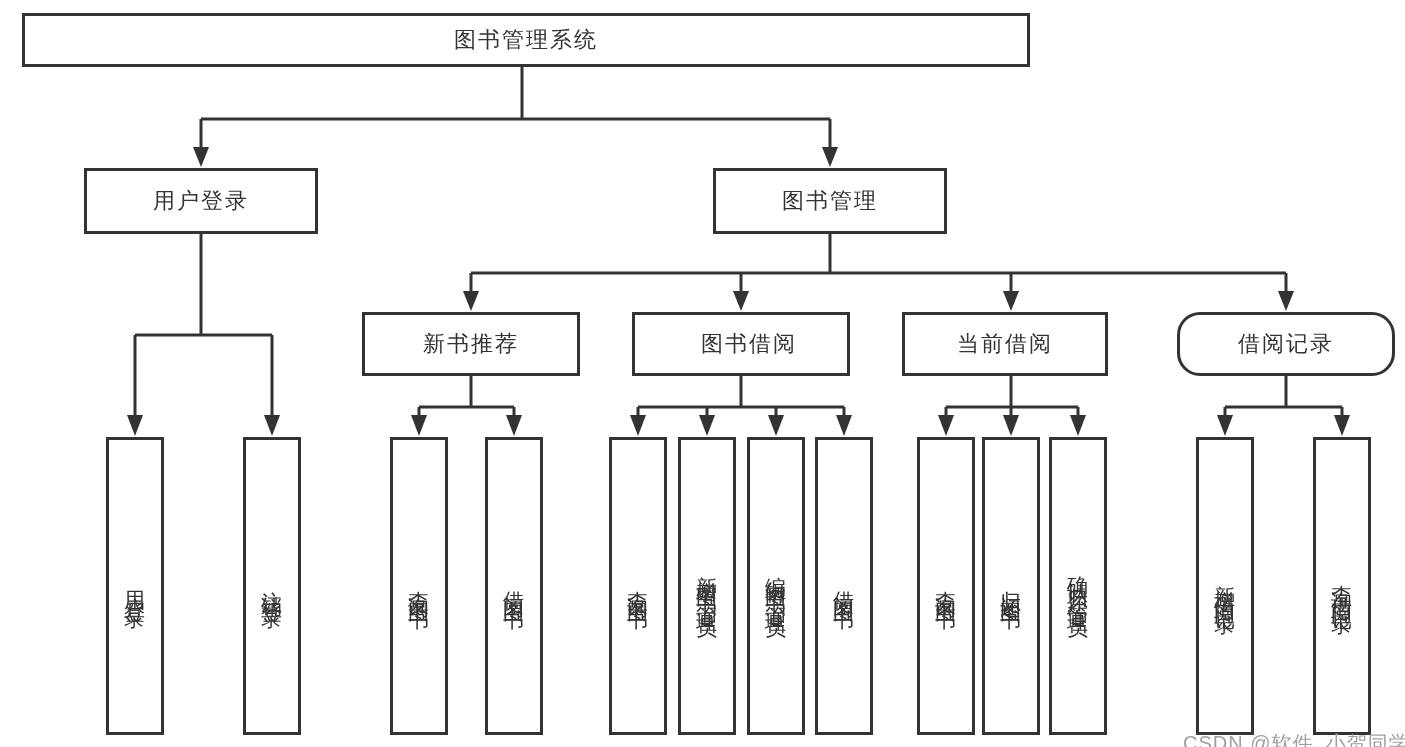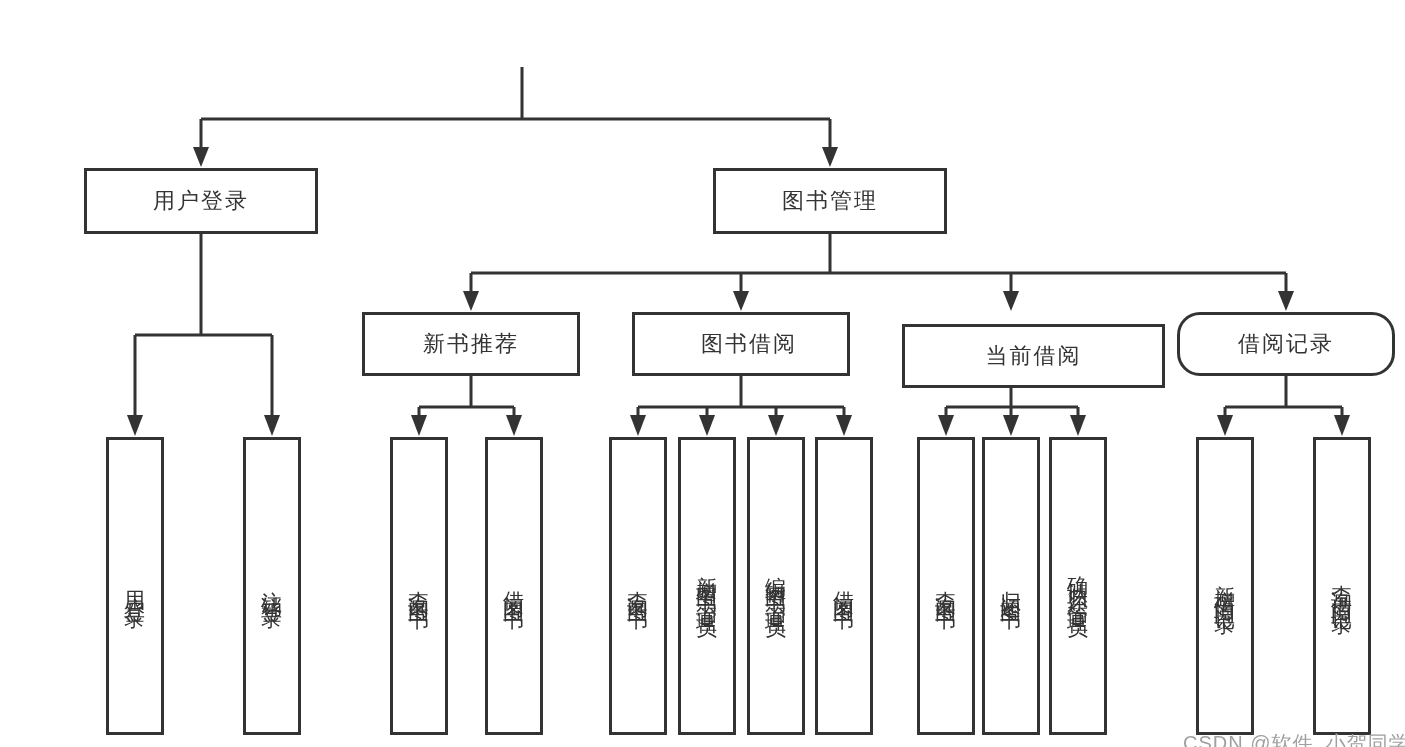--- a/index.html
+++ b/index.html
@@ -75,35 +75,38 @@
       <polygon points="1070,415 1086,415 1078,436"></polygon>
     </g>
 
     <g>
       <path d="M1286 376 V407 M1225 407 H1342 M1225 407 V419 M1342 407 V419"></path>
       <polygon points="1217,415 1233,415 1225,436"></polygon>
       <polygon points="1334,415 1350,415 1342,436"></polygon>
     </g>
   </svg>
 
+  <div class="box" style="left:22px;top:13px;width:1008px;height:54px;">
+    <span class="h-label">图书管理系统</span>
+  </div>
 
   <div class="box" style="left:84px;top:168px;width:234px;height:66px;">
     <span class="h-label">用户登录</span>
   </div>
   <div class="box" style="left:362px;top:312px;width:218px;height:64px;">
     <span class="h-label">新书推荐</span>
   </div>
 
   <div class="box" style="left:713px;top:168px;width:234px;height:66px;">
     <span class="h-label">图书管理</span>
   </div>
   <div class="box" style="left:632px;top:312px;width:218px;height:64px;padding-left:16px;">
     <span class="h-label">图书借阅</span>
   </div>
-  <div class="box" style="left:902px;top:312px;width:263px;height:64px;margin-top:12px;">
+  <div class="box" style="left:902px;top:312px;width:206px;height:64px;">
     <span class="h-label">当前借阅</span>
   </div>
   <div class="box" style="left:1177px;top:312px;width:218px;height:64px;border-radius:23px;">
     <span class="h-label">借阅记录</span>
   </div>
 
   <div class="box" style="left:106px;top:437px;width:58px;height:298px;">
     <span class="v-box">用户登录</span>
   </div>
   <div class="box" style="left:243px;top:437px;width:58px;height:298px;">

